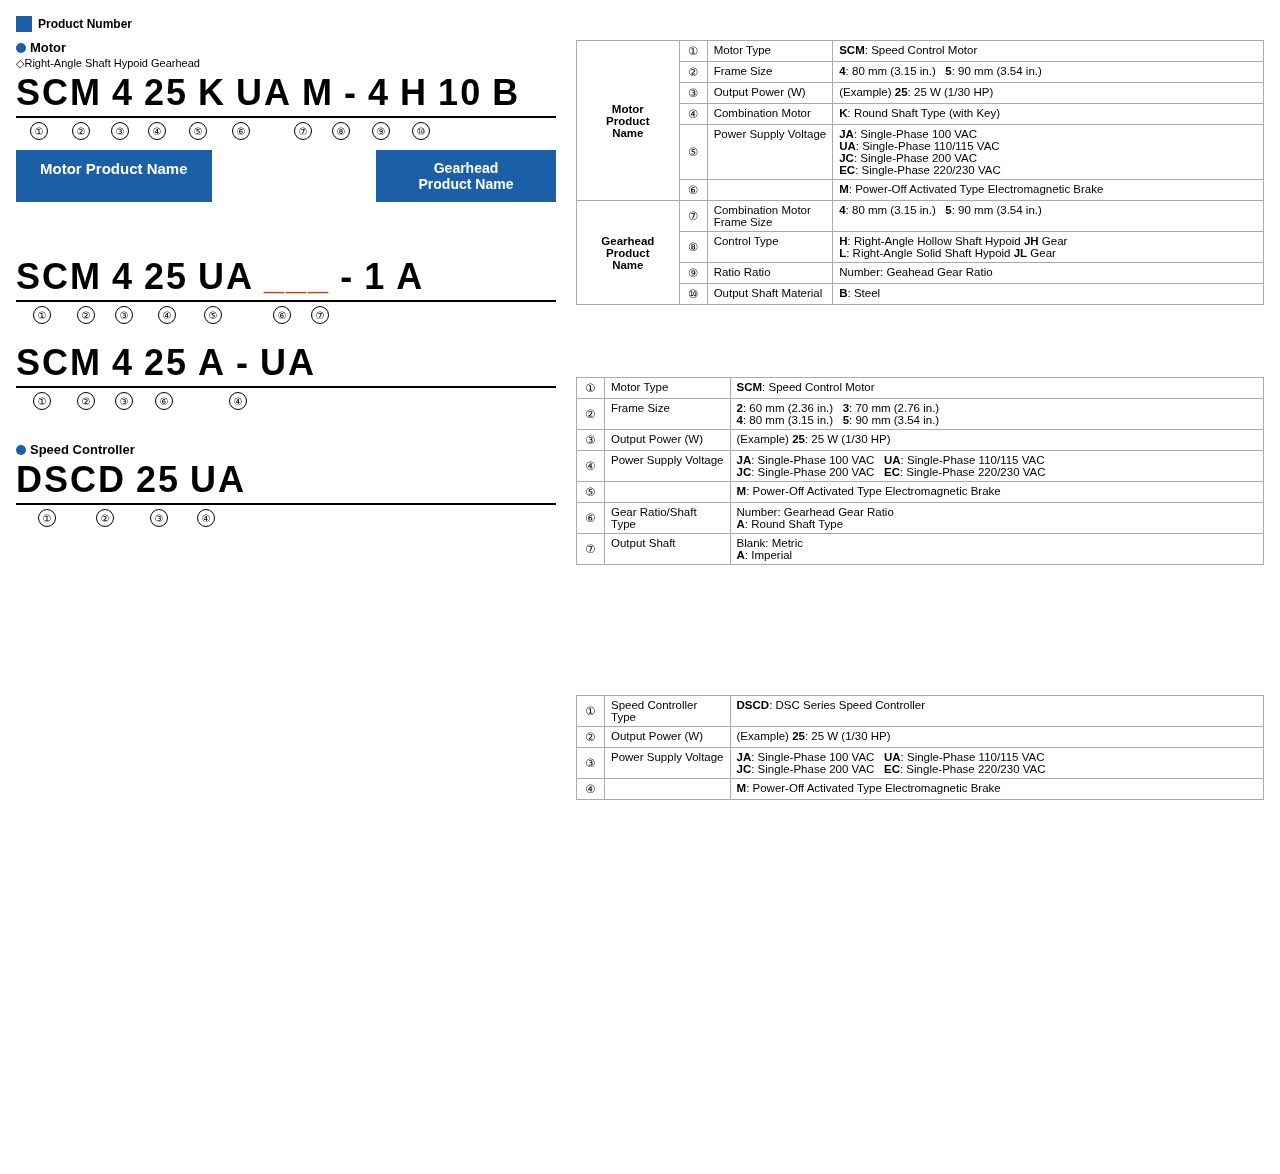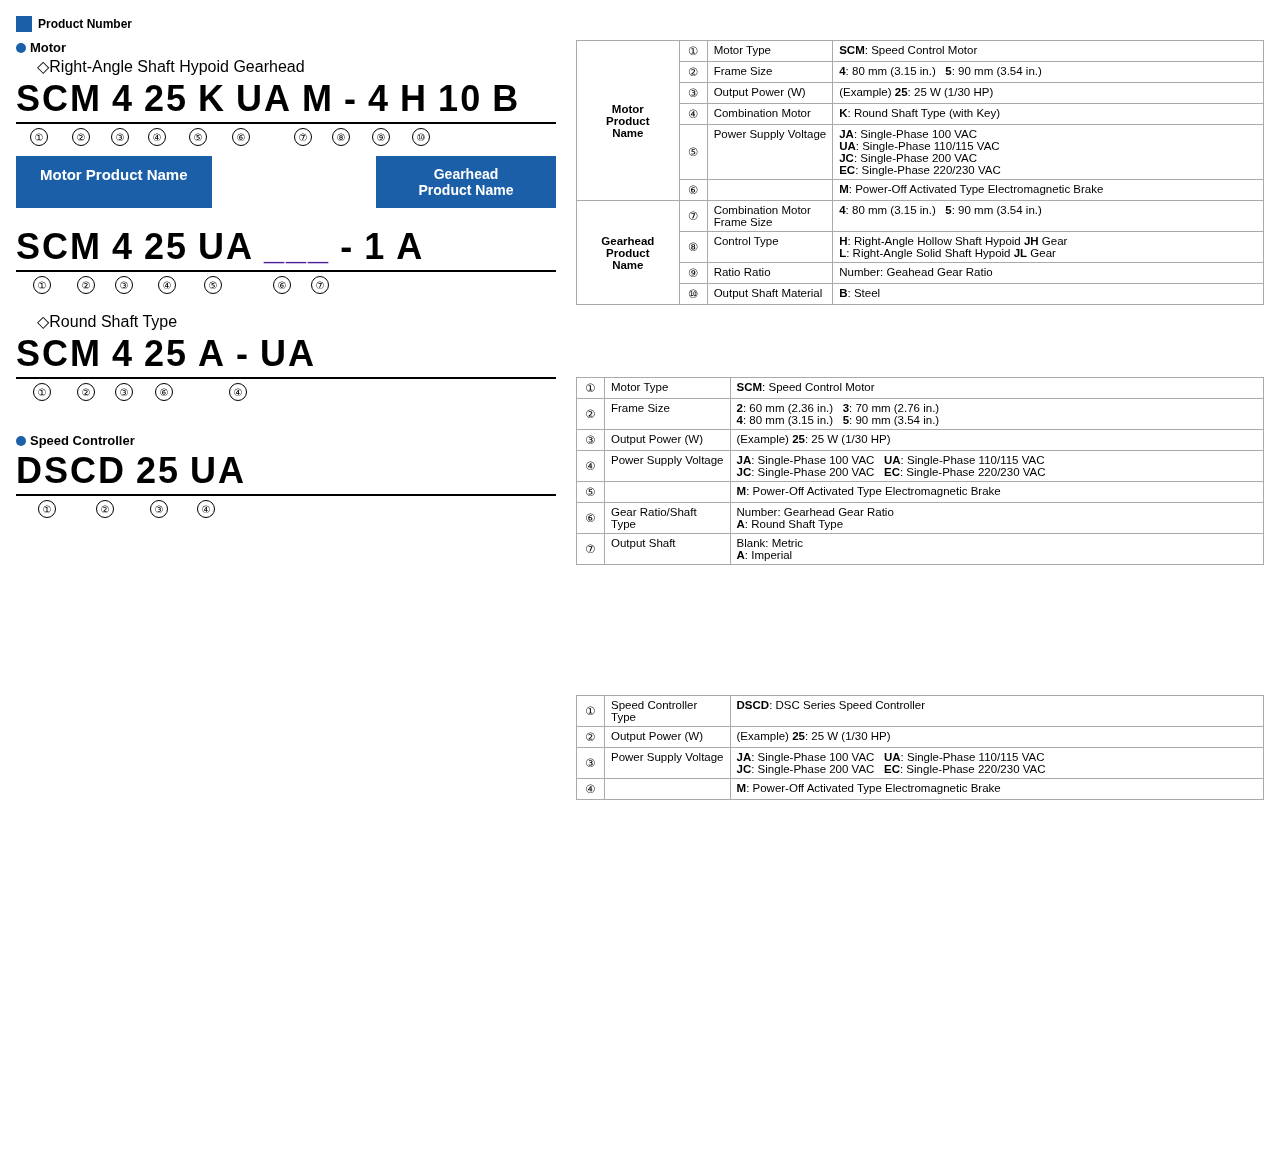--- a/index.html
+++ b/index.html
@@ -38,23 +38,22 @@
       gap: 4px;
     }
     .bullet-dot {
       width: 10px; height: 10px;
       background: #1a5fa8;
       border-radius: 50%;
       display: inline-block;
     }
 
     .diamond-label {
-      font-size: 16px;
+      font-size: 11px;
       margin-bottom: 2px;
-      margin-left: 21px;
     }
 
     
     .product-code {
       font-size: 36px;
       font-weight: bold;
       letter-spacing: 2px;
       display: flex;
       align-items: baseline;
       gap: 2px;
@@ -241,21 +240,21 @@
         </div>
       </div>
 
 
       <div class="group-block">
         <div class="product-code">
           <span>SCM</span>
           <span style="margin-left:8px">4</span>
           <span style="margin-left:8px">25</span>
           <span style="margin-left:8px">UA</span>
-          <span style="margin-left:8px;color:#4c1d95;">___</span>
+          <span style="margin-left:8px;color:#c2410c;margin-top:36px;">___</span>
           <span style="margin-left:8px" class="dash">-</span>
           <span style="margin-left:8px">1</span>
           <span style="margin-left:8px">A</span>
         </div>
         <div class="circle-row">
           <div class="circle-item" style="width:52px;justify-content:center;">
               <span class="circled">①</span>
             </div>
           <div class="circle-item" style="width:36px;justify-content:center;">
               <span class="circled">②</span>
@@ -272,23 +271,20 @@
           <div class="circle-item" style="width:26px;"></div>
           <div class="circle-item" style="width:40px;justify-content:center;">
               <span class="circled">⑥</span>
             </div>
           <div class="circle-item" style="width:36px;justify-content:center;">
               <span class="circled">⑦</span>
             </div>
         </div>
       </div>
 
-      <div class="diamond-label">
-        ◇<span>Round Shaft Type</span>
-      </div>
 
       <div class="group-block">
         <div class="product-code">
           <span>SCM</span>
           <span style="margin-left:8px">4</span>
           <span style="margin-left:8px">25</span>
           <span style="margin-left:8px">A</span>
           <span style="margin-left:8px" class="dash">-</span>
           <span style="margin-left:8px">UA</span>
         </div>

